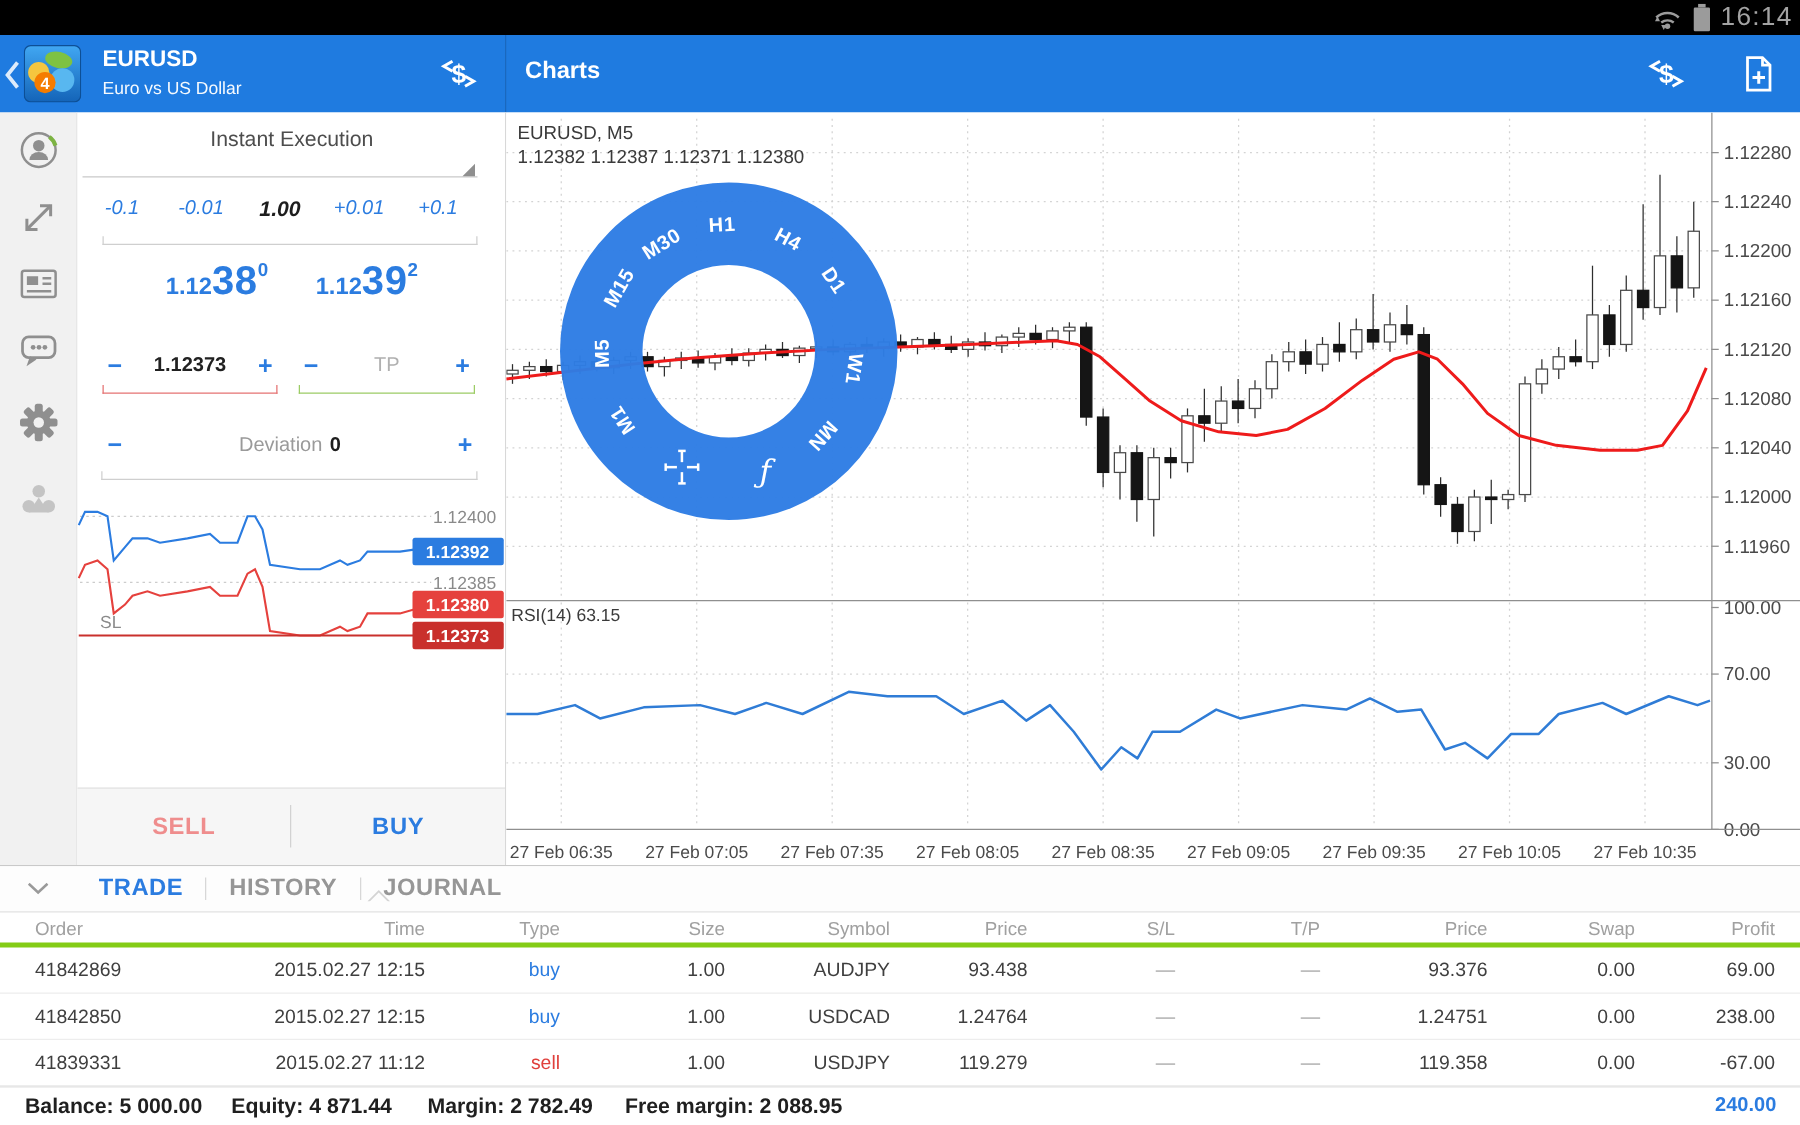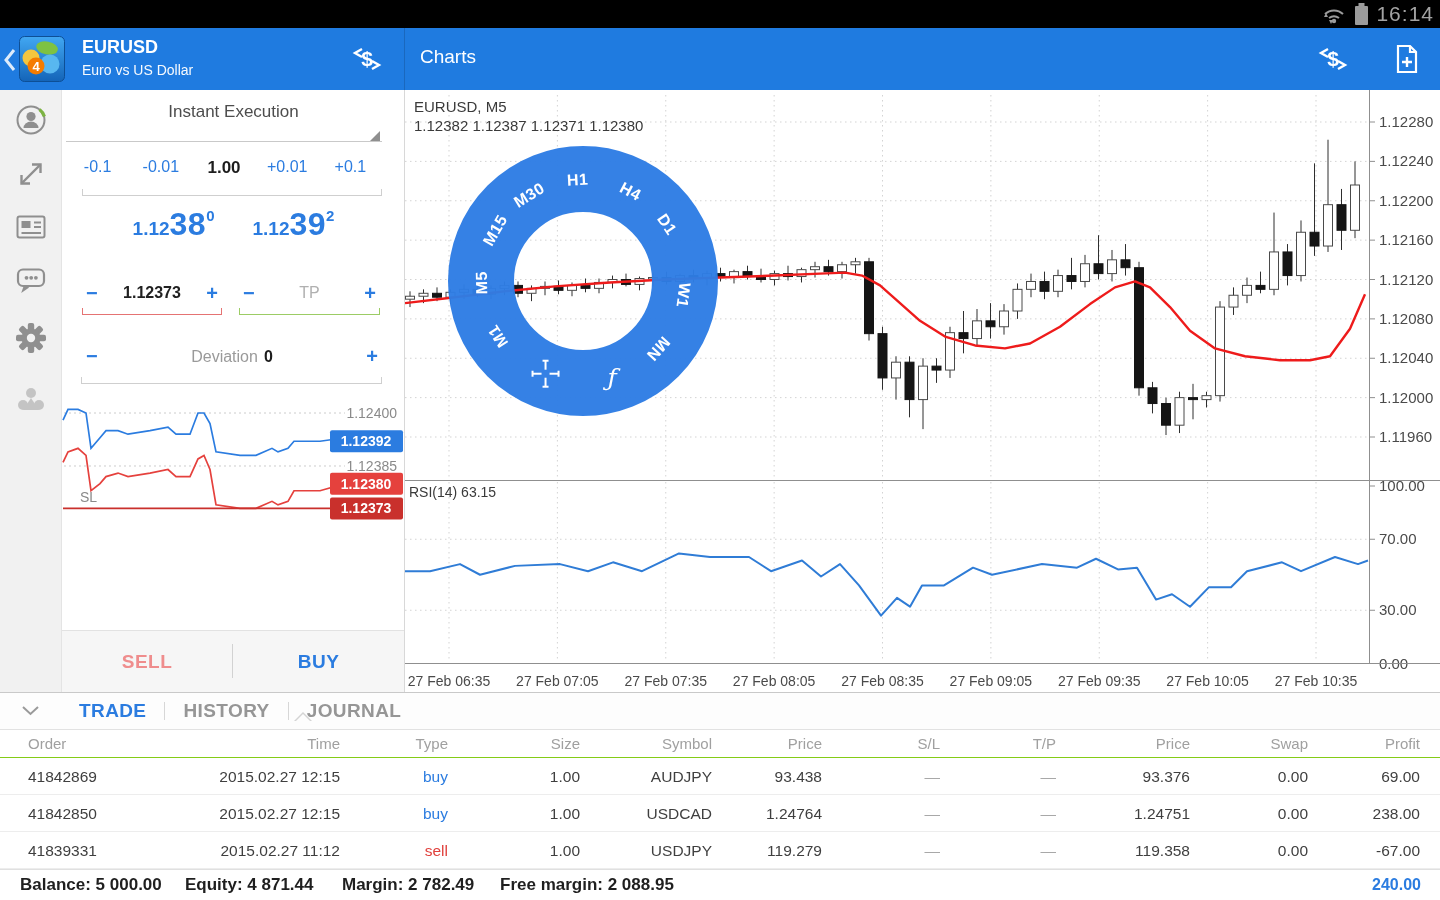--- a/index.html
+++ b/index.html
@@ -14,33 +14,33 @@
   .sb-time{color:#a3a3a3;font-size:21px;letter-spacing:1px;}
 
   
   .appbar{position:absolute;left:0;top:28px;width:1440px;height:62px;background:#1f7be0;color:#fff;}
   .appbar-left{position:absolute;left:0;top:0;width:405px;height:62px;border-right:1px solid rgba(0,0,0,.15);}
   .back{position:absolute;left:2px;top:19px;}
   .logo{position:absolute;left:19px;top:8px;}
   .sym-title{position:absolute;left:82px;top:8px;font-size:18px;font-weight:bold;line-height:22px;}
   .sym-sub{position:absolute;left:82px;top:33px;font-size:14px;line-height:18px;color:rgba(255,255,255,.96);}
   .hdr-ico{position:absolute;top:14px;cursor:pointer;}
-  .charts-title{position:absolute;left:420px;top:18px;font-size:19px;font-weight:normal;}
+  .charts-title{position:absolute;left:420px;top:18px;font-size:19px;font-weight:bold;}
 
   
   .rail{position:absolute;left:0;top:90px;width:62px;height:602px;background:#f1f1f1;border-right:1px solid #e4e4e4;}
   .rail-ico{position:absolute;left:13px;}
 
   
   .order-panel{position:absolute;left:62px;top:90px;width:343px;height:602px;background:#fff;border-right:1px solid #d8d8d8;}
   .exec{position:absolute;left:0;top:12px;width:343px;text-align:center;font-size:17px;color:#4d4d4d;}
   .exec-line{position:absolute;left:4px;top:51px;width:316px;border-bottom:1.5px solid #c9c9c9;}
   .exec-tri{position:absolute;left:308px;top:41px;width:0;height:0;border-bottom:10px solid #8f8f8f;border-left:10px solid transparent;}
   .vol-row{position:absolute;left:4px;top:68px;width:316px;display:flex;}
-  .vol-row span{flex:1;text-align:center;font-size:16px;color:#2b7ce0;cursor:pointer;}
+  .vol-row span{flex:1;text-align:center;font-size:16px;color:#2b7ce0;cursor:pointer;font-style:italic;}
   .vol-row .vol{color:#1d1d1d;font-weight:bold;font-size:17px;cursor:default;}
   .bracket{position:absolute;height:7px;border:1px solid #cfcfcf;border-top:none;}
   .vol-line{left:20px;top:99px;width:300px;}
   .prices{position:absolute;left:0;top:116px;width:343px;display:flex;justify-content:center;gap:38px;color:#2b7ce0;}
   .price .sm{font-size:19px;font-weight:bold;}
   .price .bg{font-size:32px;font-weight:bold;letter-spacing:.5px;}
   .price .sup{font-size:15px;font-weight:bold;vertical-align:14px;}
   .sltp{position:absolute;top:190px;height:26px;display:flex;align-items:center;justify-content:space-between;}
   .sl-field{left:20px;width:140px;}
   .tp-field{left:177px;width:141px;}
@@ -82,21 +82,21 @@
 
   
   .bottom{position:absolute;left:0;top:692px;width:1440px;height:208px;background:#fff;border-top:1px solid #c9c9c9;}
   .tabbar{position:relative;height:37px;border-bottom:1px solid #e2e2e2;display:flex;align-items:center;background:#fdfdfd;}
   .tab-chevron{margin-left:22px;margin-right:40px;cursor:pointer;}
   .tab{font-size:19px;font-weight:bold;color:#969696;letter-spacing:.4px;cursor:pointer;}
   .tab.active{color:#2b7ce0;}
   .tab-div{width:1px;height:18px;background:#d7d7d7;margin:0 18px;}
   .notch-o{position:absolute;left:294px;top:19px;width:0;height:0;border-left:9px solid transparent;border-right:9px solid transparent;border-bottom:9px solid #d4d4d4;}
   .notch-i{position:absolute;left:295px;top:21px;width:0;height:0;border-left:8px solid transparent;border-right:8px solid transparent;border-bottom:8px solid #fdfdfd;}
-  .thead{position:relative;height:28px;border-bottom:1px solid #84cc16;}
+  .thead{position:relative;height:28px;border-bottom:4px solid #84cc16;}
   .thead span{position:absolute;font-size:15px;color:#a0a0a0;line-height:28px;}
   .trow{position:relative;height:37px;border-bottom:1px solid #ededed;cursor:pointer;}
   .trow span{position:absolute;font-size:15.5px;color:#3f3f3f;line-height:37px;}
   .trow .t-buy{color:#2b7ce0;}
   .trow .t-sell{color:#e0403c;}
   .trow .dash{color:#a8a8a8;}
   .summary{position:relative;height:31px;border-top:1px solid #e0e0e0;background:#fff;}
   .summary .sitem{position:absolute;top:0;line-height:30px;font-size:17px;color:#1f1f1f;font-weight:bold;white-space:nowrap;}
   .summary .total{position:absolute;right:19px;top:0;line-height:30px;font-size:16px;font-weight:bold;color:#2b7ce0;}
 </style>

